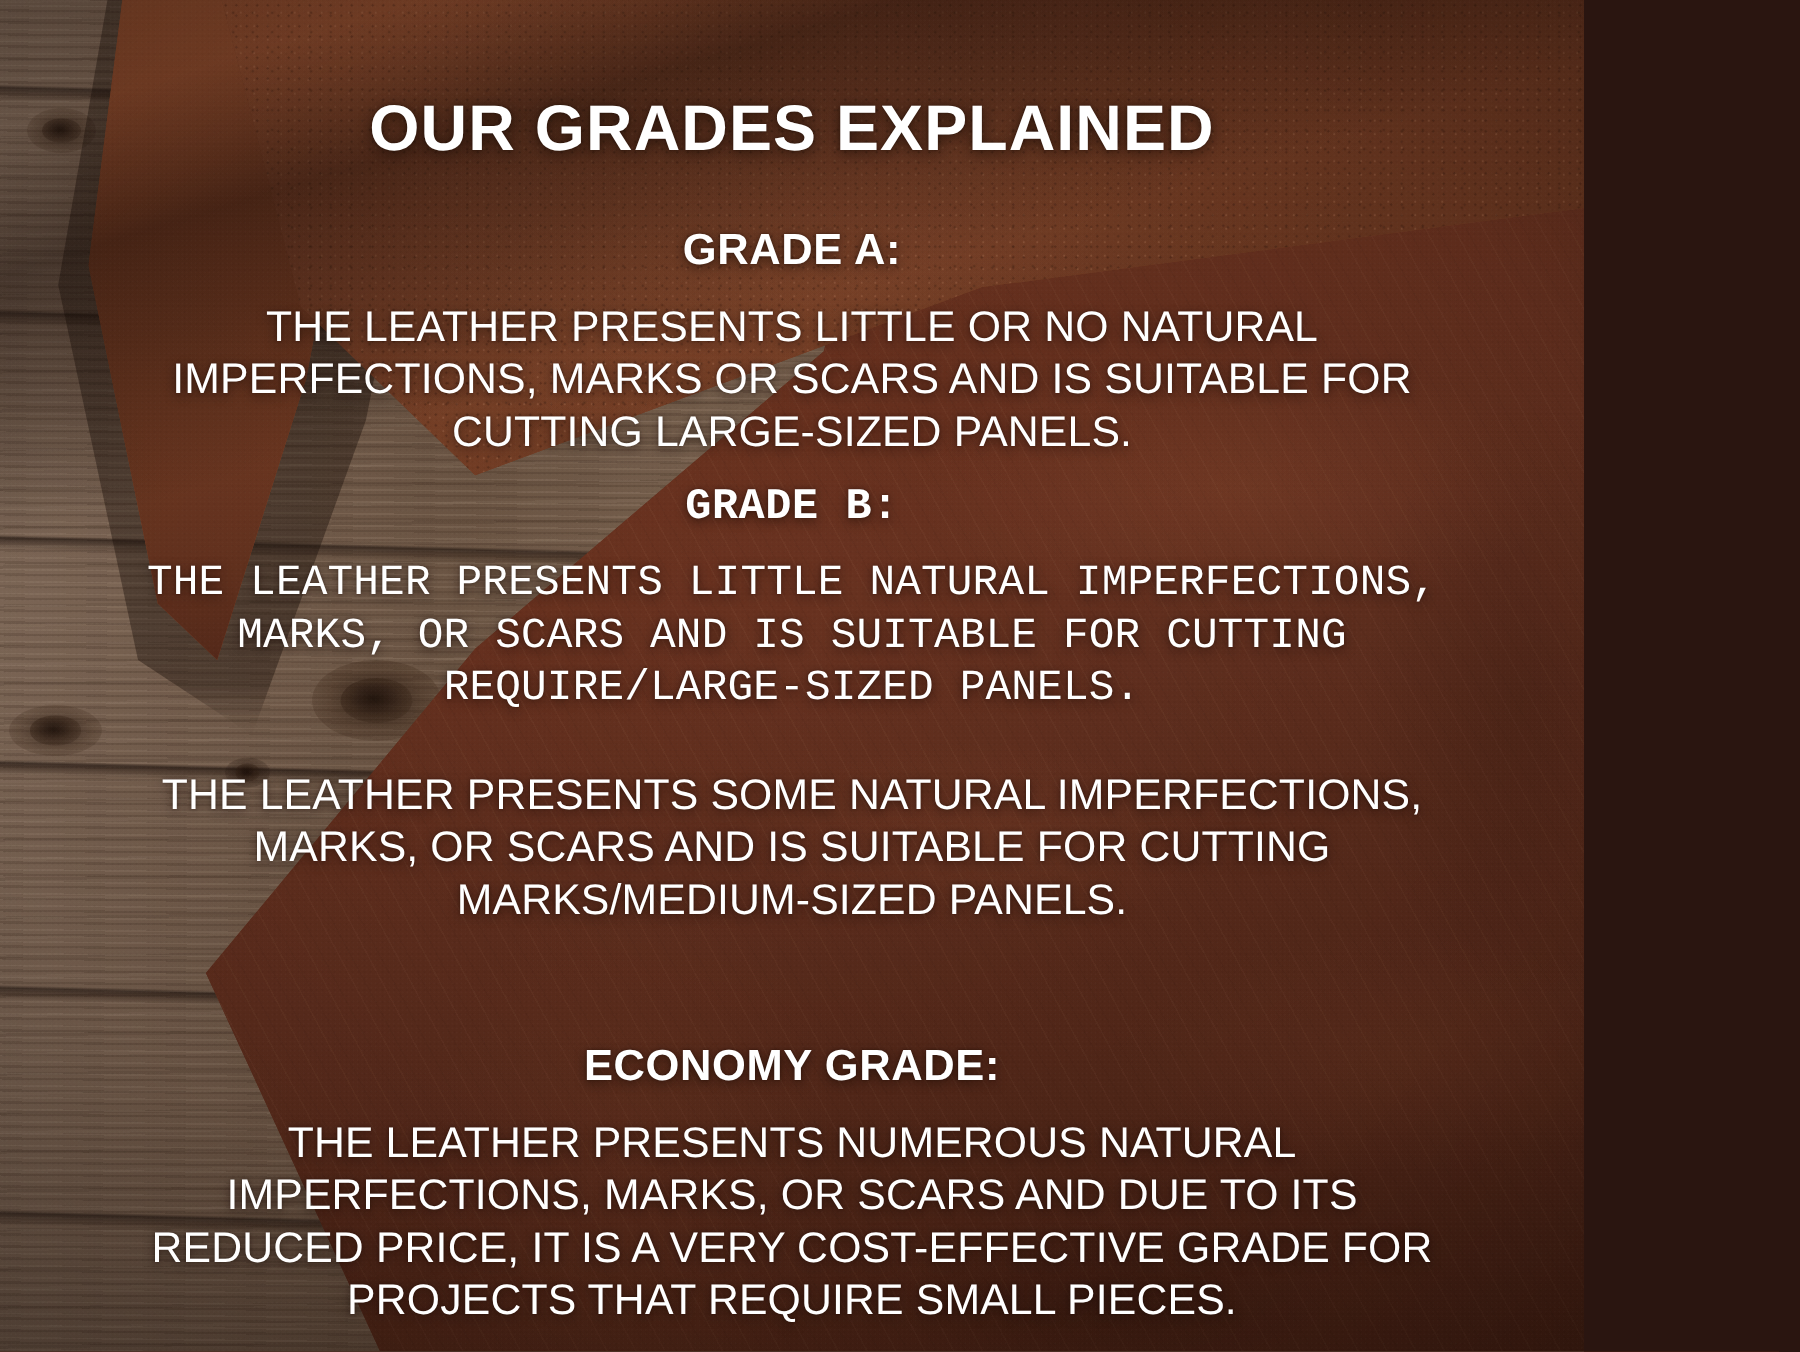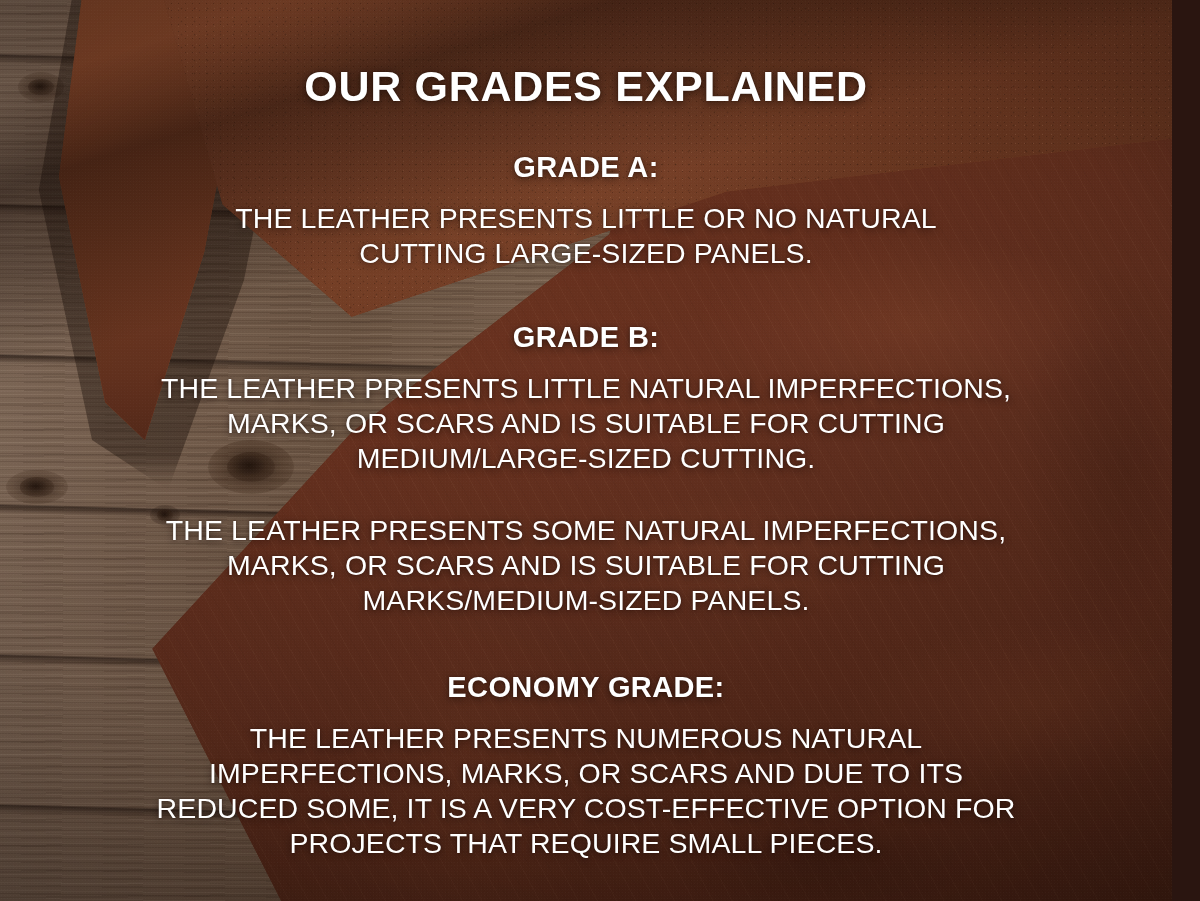--- a/index.html
+++ b/index.html
@@ -8,21 +8,21 @@
     padding: 0;
     background: #2a1510;
   }
   body {
     font-family: "Liberation Sans", sans-serif;
   }
 
   
   #poster {
     position: relative;
-    width: 1172px;
+    width: 1056px;
     height: 901px;
     overflow: hidden;
     background: #6b5343;
     user-select: none;
   }
 
   
   .bg-layer { position: absolute; inset: 0; }
 
   
@@ -252,23 +252,23 @@
     line-height: 1.0;
     text-shadow: 0 2px 9px rgba(20,8,4,0.62), 0 0 2px rgba(20,8,4,0.45);
   }
 
   .grade-block {
     position: absolute;
     left: 30px;
     right: 30px;
   }
   #grade-block-a { top: 150px; }
-  #grade-block-b { top: 320px; }
+  #grade-block-b { top: 320px; font-family: Liberation Mono, monospace; }
   #grade-block-c { top: 497px; }
-  #grade-block-economy { top: 670px; }
+  #grade-block-economy { top: 694px; }
 
   .grade-heading {
     font-size: 29px;
     font-weight: bold;
     letter-spacing: 0.4px;
     line-height: 35px;
     margin: 0 0 1px 0;
     text-shadow: 0 2px 7px rgba(20,8,4,0.58), 0 0 2px rgba(20,8,4,0.40);
   }
 
@@ -308,45 +308,46 @@
   <div class="bg-layer grain"></div>
 
   <div class="content">
 
     <h1 class="poster-title">OUR GRADES EXPLAINED</h1>
 
     <section class="grade-block" id="grade-block-a">
       <p class="grade-heading">GRADE A:</p>
       <p class="grade-body">
         <span class="line">THE LEATHER PRESENTS LITTLE OR NO NATURAL</span>
+        <span class="line">IMPERFECTIONS, MARKS OR SCARS AND IS SUITABLE FOR</span>
         <span class="line">CUTTING LARGE-SIZED PANELS.</span>
       </p>
     </section>
 
     <section class="grade-block" id="grade-block-b">
       <p class="grade-heading">GRADE B:</p>
       <p class="grade-body">
         <span class="line">THE LEATHER PRESENTS LITTLE NATURAL IMPERFECTIONS,</span>
         <span class="line">MARKS, OR SCARS AND IS SUITABLE FOR CUTTING</span>
-        <span class="line">MEDIUM/LARGE-SIZED CUTTING.</span>
+        <span class="line">REQUIRE/LARGE-SIZED PANELS.</span>
       </p>
     </section>
 
     <section class="grade-block" id="grade-block-c">
       <p class="grade-body">
         <span class="line">THE LEATHER PRESENTS SOME NATURAL IMPERFECTIONS,</span>
         <span class="line">MARKS, OR SCARS AND IS SUITABLE FOR CUTTING</span>
         <span class="line">MARKS/MEDIUM-SIZED PANELS.</span>
       </p>
     </section>
 
     <section class="grade-block" id="grade-block-economy">
       <p class="grade-heading">ECONOMY GRADE:</p>
       <p class="grade-body">
         <span class="line">THE LEATHER PRESENTS NUMEROUS NATURAL</span>
         <span class="line">IMPERFECTIONS, MARKS, OR SCARS AND DUE TO ITS</span>
-        <span class="line">REDUCED SOME, IT IS A VERY COST-EFFECTIVE OPTION FOR</span>
+        <span class="line">REDUCED PRICE, IT IS A VERY COST-EFFECTIVE GRADE FOR</span>
         <span class="line">PROJECTS THAT REQUIRE SMALL PIECES.</span>
       </p>
     </section>
 
   </div>
 </div>
 
 </body></html>

